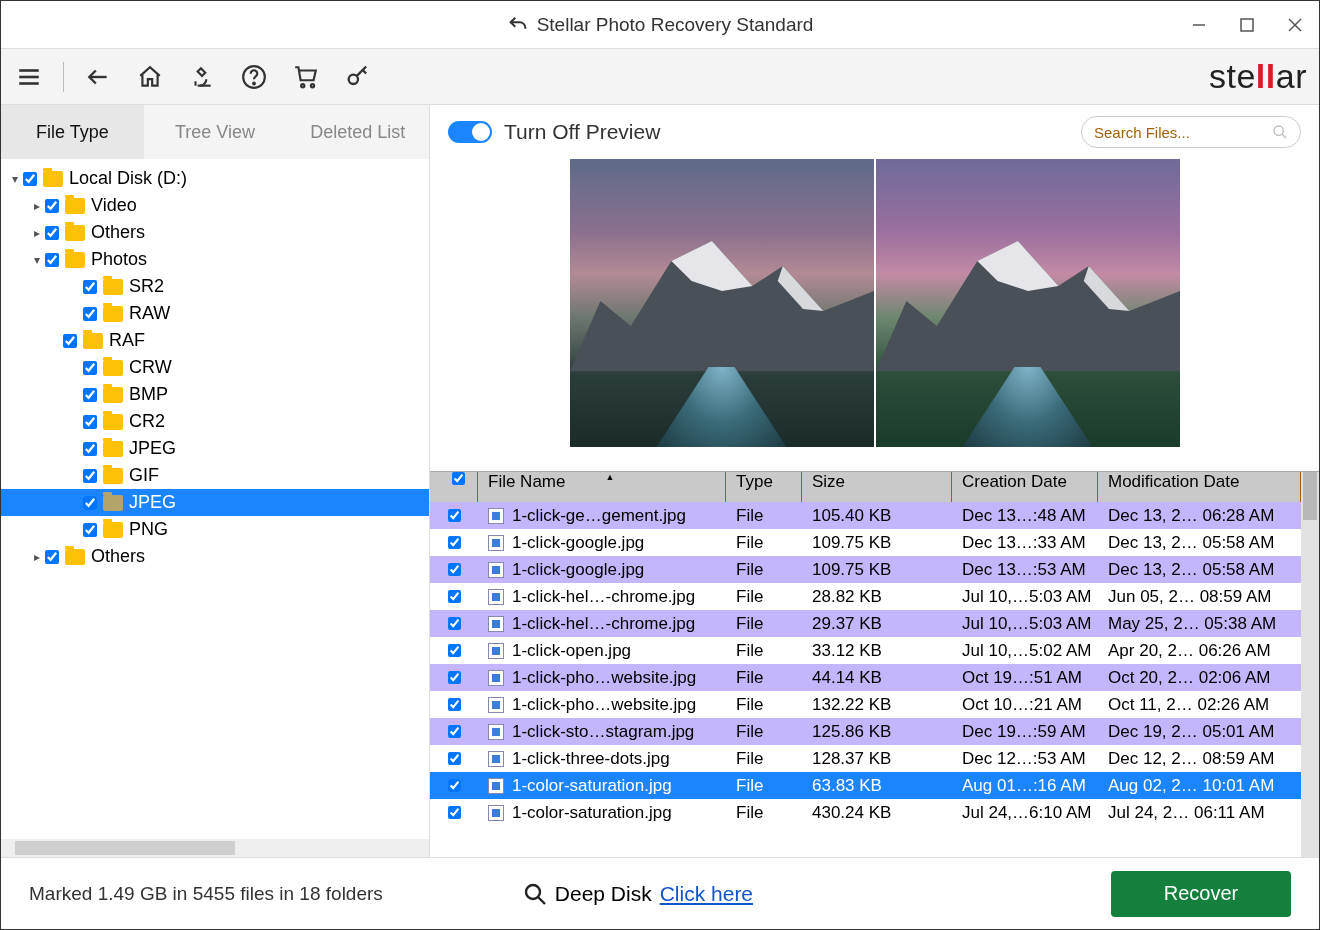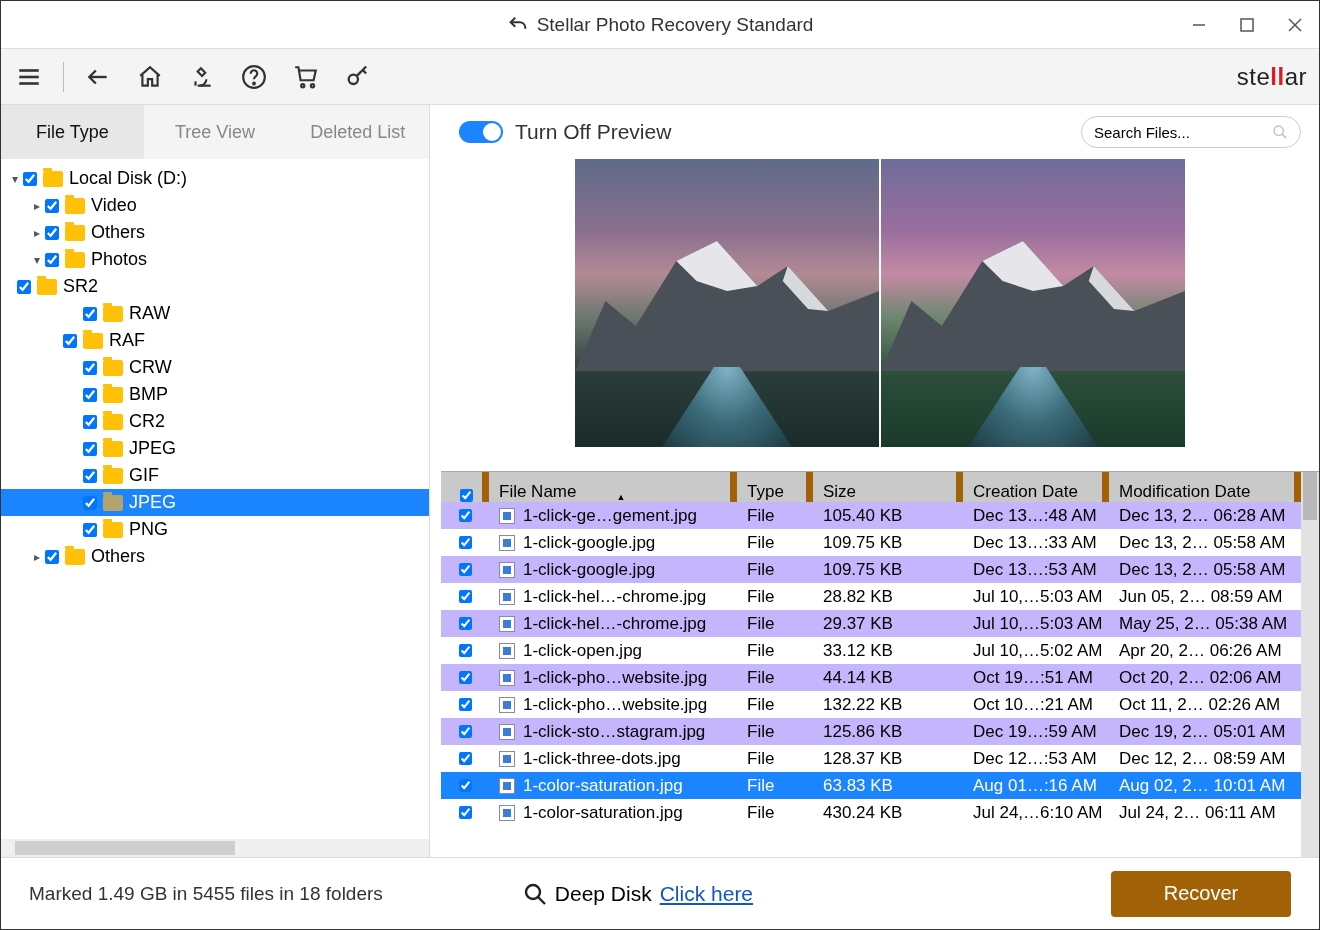--- a/index.html
+++ b/index.html
@@ -4,55 +4,55 @@
 <style>
 * { box-sizing: border-box; margin: 0; padding: 0; }
 body { font-family: "Segoe UI", Arial, sans-serif; font-size: 16px; color: #000; background: #fff; width: 1320px; height: 930px; overflow: hidden; border: 1px solid #333; }
 .titlebar { height: 48px; display: flex; align-items: center; justify-content: center; position: relative; border-bottom: 1px solid #ddd; }
 .titlebar .title { font-size: 19px; color: #333; display:flex; align-items:center; gap:8px;}
 .win-controls { position: absolute; right: 0; top: 0; display: flex; }
 .win-controls > div { width: 48px; height: 48px; display: flex; align-items: center; justify-content: center; font-size: 18px; color: #666; }
 .toolbar { height: 56px; background: #f4f4f4; display: flex; align-items: center; padding: 0 12px; gap: 20px; border-bottom: 1px solid #ddd; }
 .toolbar .icon { width: 32px; height: 32px; display:flex; align-items:center; justify-content:center; color:#444;}
 .toolbar .vsep { width:1px; height:30px; background:#bbb; margin:0 -2px;}
-.brand { margin-left: auto; font-size: 24px; font-weight: 400; color:#222; letter-spacing:0.5px;}
+.brand { margin-left: auto; font-size: 34px; font-weight: 400; color:#222; letter-spacing:0.5px;}
 .brand .ll { color:#d51e26; font-weight:700;}
-.content { display: flex; height: calc(100% - 48px - 56px - 72px); gap: 11px; }
+.content { display: flex; height: calc(100% - 48px - 56px - 72px); }
 .sidebar { width: 429px; border-right: 1px solid #ddd; display:flex; flex-direction:column; background:#fff;}
 .tabs { display:flex; height:54px; background:#f4f4f4;}
 .tabs .tab { flex:1; display:flex; align-items:center; justify-content:center; font-size:18px; color:#888; cursor:pointer;}
 .tabs .tab.active { background:#e7e7e7; color:#111; border-bottom: none;}
 .tree { flex:1; overflow-y:auto; padding-top:6px; font-size:18px;}
 .tree-node { display:flex; align-items:center; height:27px; white-space:nowrap; padding-right:8px;}
 .tree-node .caret { width:16px; text-align:center; font-size:12px; color:#555; display:inline-block;}
 .tree-node input { margin-right:6px; width:14px; height:14px;}
 .tree-node .folder { width:20px; height:16px; background:#ffc107; border-radius:2px; margin-right:6px; position:relative; flex-shrink:0;}
 .tree-node .folder::before{content:"";position:absolute;top:-3px;left:0;width:9px;height:3px;background:#ffc107;border-radius:1px 1px 0 0;}
 .tree-node.selected { background:#1a85ff; color:#fff; }
 .tree-node.selected .folder{ background:#b3a46b;}
 .tree-node.selected .folder::before{background:#b3a46b;}
 .sidebar-scroll { height:18px; background:#efefef; display:flex; align-items:center;}
 .sidebar-scroll .thumb{height:14px;width:220px;background:#cfcfcf;margin-left:14px;}
 .main { flex:1; display:flex; flex-direction:column; background:#fff;}
 .preview-bar { height:54px; display:flex; align-items:center; padding:0 18px; gap:12px;}
 .toggle { width:44px; height:22px; background:#1a85ff; border-radius:12px; position:relative; flex-shrink:0;}
 .toggle::after{content:"";position:absolute;right:2px;top:2px;width:18px;height:18px;background:#fff;border-radius:50%;}
 .preview-label { font-size:21px; color:#333;}
-.search-box { margin-left:auto; width:220px; height:32px; border:1px solid #ccc; border-radius:16px; padding:0 12px; display:flex; align-items:center; color:#000000; font-size:15px;}
+.search-box { margin-left:auto; width:220px; height:32px; border:1px solid #ccc; border-radius:16px; padding:0 12px; display:flex; align-items:center; color:#a16207; font-size:15px;}
 .search-box .sicon{margin-left:auto;}
 .preview-pane { height: 312px; display:flex; justify-content:center; align-items:flex-start; gap:2px; padding-top:0;}
 .preview-img { width:304px; height:288px; position:relative; overflow:hidden;}
 .sky{position:absolute;inset:0;background:linear-gradient(180deg,#5f6b8a 0%,#8a6f8e 25%,#b38a94 40%,#6d7770 55%,#2b3d3a 75%,#1a2b2a 100%);}
 .mtn{position:absolute;left:0;right:0;top:72px;height:140px;}
 .mtn svg{width:100%;height:100%;}
 .river{position:absolute;left:50%;transform:translateX(-50%);bottom:0;width:130px;height:80px;background:radial-gradient(ellipse at 50% 0%,#7fb3c8 0%,#3a6a78 50%,#1d3a42 100%);clip-path:polygon(40% 0,60% 0,100% 100%,0 100%);}
 .table-wrap{flex:1;display:flex;overflow:hidden;border-top:1px solid #aaa;}
 .table{flex:1;overflow:hidden;}
 .thead{display:flex;background:#c9c9c9;height:30px;align-items:center;font-size:17px;}
-.thead>div{padding-left:10px;border-right:7px solid #a16207;height:100%;display:flex;align-items:flex-end;}
+.thead>div{padding-left:10px;border-right:1px solid #a16207;height:100%;display:flex;align-items:flex-start;}
 .col-cb{width:48px;justify-content:center;padding-left:0;}
 .col-name{width:248px;}
 .col-type{width:76px;}
 .col-size{width:150px;}
 .col-cdate{width:146px;}
 .col-mdate{flex:1;}
 .sort-ind{font-size:9px;margin-left:40px;}
 .tbody{}
 .row{display:flex;height:27px;align-items:center;font-size:17px;}
 .row.odd{background:#c4b5fd;}
@@ -62,21 +62,21 @@
 .row .col-cb input{width:13px;height:13px;}
 .file-ico{width:16px;height:16px;background:#fff;border:1px solid #88a;display:inline-flex;align-items:center;justify-content:center;margin-right:8px;flex-shrink:0;position:relative;}
 .file-ico::after{content:"";width:8px;height:8px;background:#3b7dd8;}
 .row .col-name{display:flex;align-items:center;}
 .vtrack{width:18px;background:#e2e2e2;position:relative;}
 .vtrack .vthumb{position:absolute;top:0;left:2px;right:2px;height:48px;background:#b8b8b8;}
 .footer{height:72px;border-top:1px solid #ddd;display:flex;align-items:center;padding:0 28px;font-size:19px;}
 .footer .status{color:#333;}
 .footer .deep{margin-left:140px;display:flex;align-items:center;gap:8px;font-size:21px;}
 .footer .deep a{color:#1156cc;}
-.recover-btn{margin-left:auto;width:180px;height:46px;background:#a16207;color:#fff;border:none;border-radius:4px;font-size:20px;cursor:pointer;}
+.recover-btn{margin-left:auto;width:180px;height:46px;background:#15803d;color:#fff;border:none;border-radius:4px;font-size:20px;cursor:pointer;}
 svg{display:block;}
 </style>
 </head>
 <body>
 
 <div class="titlebar">
   <div class="title">
     <span>
         <svg width="22" height="22" viewBox="0 0 24 24" fill="none" stroke="#333" stroke-width="2.2">
           <path d="M9 14L4 9l5-5"></path>
@@ -184,21 +184,21 @@
           <input type="checkbox" checked="" style="">
           <span class="folder"></span>
           <span>Others</span>
         </div>
         <div class="tree-node" style="padding-left: 28px;">
           <span class="caret">▾</span>
           <input type="checkbox" checked="" style="">
           <span class="folder"></span>
           <span>Photos</span>
         </div>
-        <div class="tree-node" style="">
+        <div class="tree-node" style="padding-left: 66px;">
           <span class="caret"></span>
           <input type="checkbox" checked="" style="">
           <span class="folder"></span>
           <span>SR2</span>
         </div>
         <div class="tree-node" style="padding-left: 66px;">
           <span class="caret"></span>
           <input type="checkbox" checked="" style="">
           <span class="folder"></span>
           <span>RAW</span>

